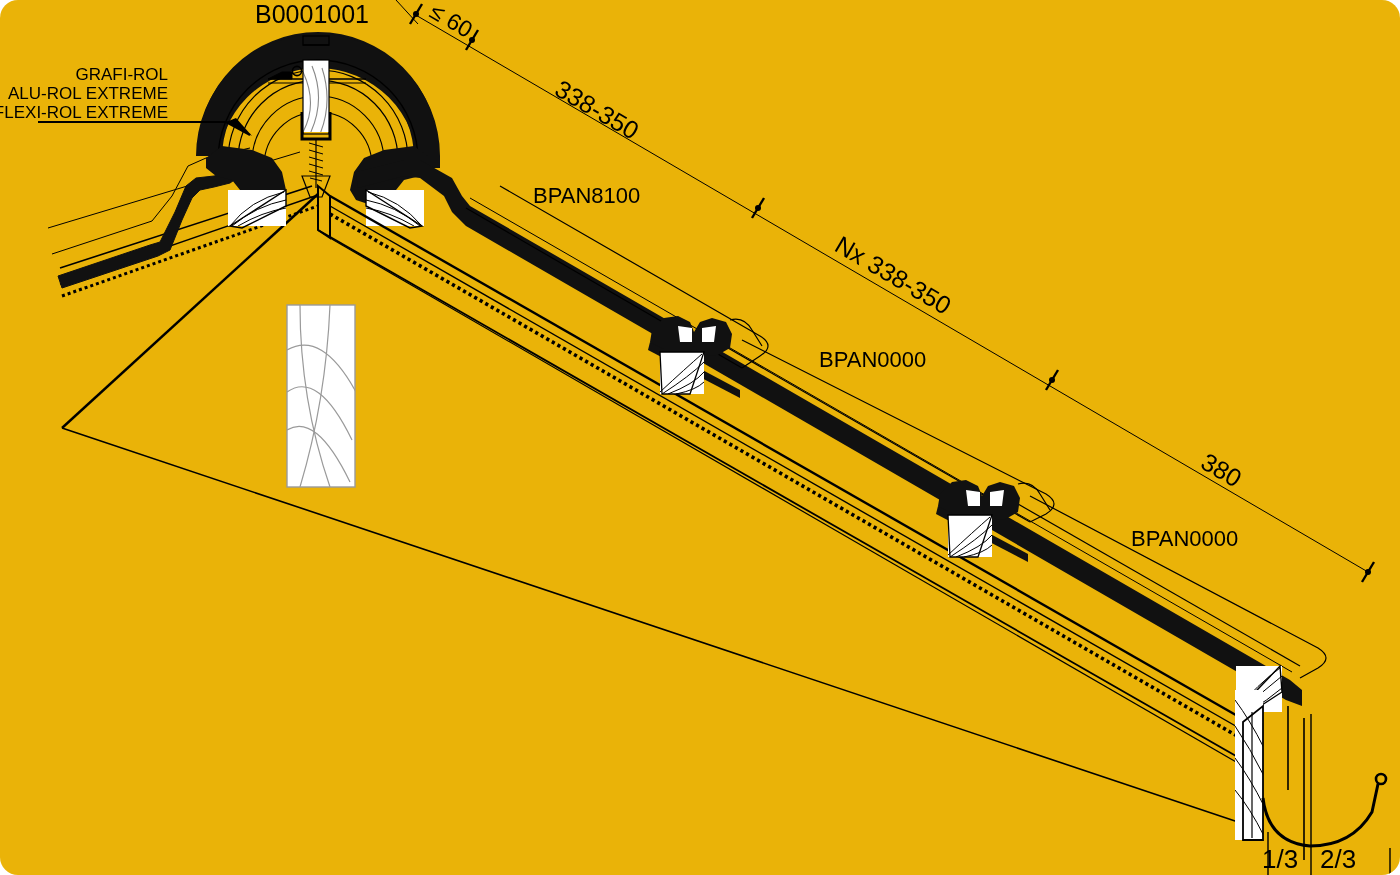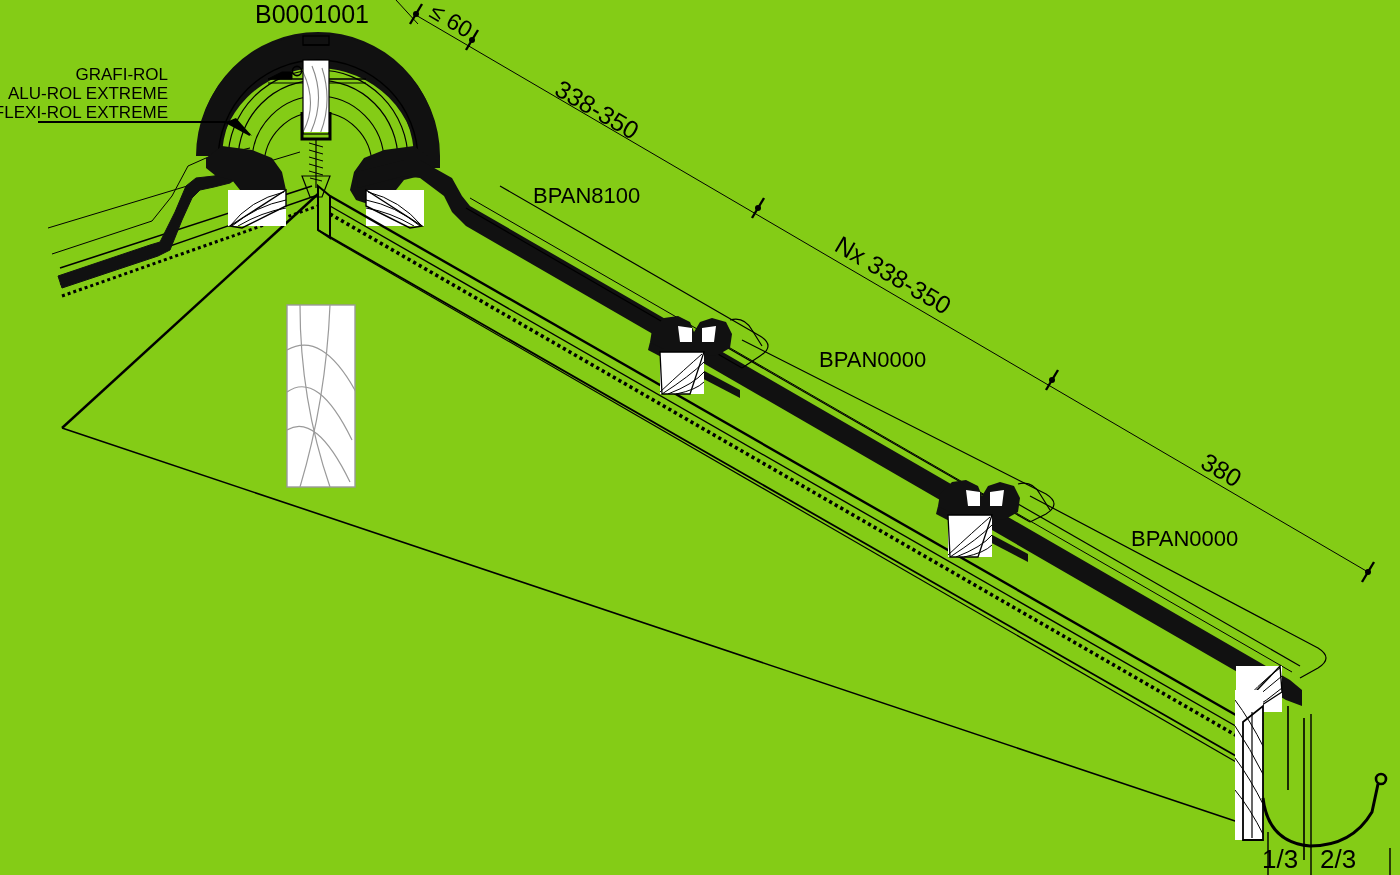--- a/index.html
+++ b/index.html
@@ -7,22 +7,23 @@
     padding: 0;
     background: #ffffff;
   }
   body {
     font-family: "Liberation Sans", sans-serif;
   }
   #stage {
     position: relative;
     width: 1400px;
     height: 875px;
-    background: #84cc16;
+    background: #eab308;
     overflow: hidden;
+    border-radius: 18px;
   }
   #stage svg {
     display: block;
     position: absolute;
     top: 0;
     left: 0;
   }
   .lbl {
     font-family: "Liberation Sans", sans-serif;
     fill: #000000;

